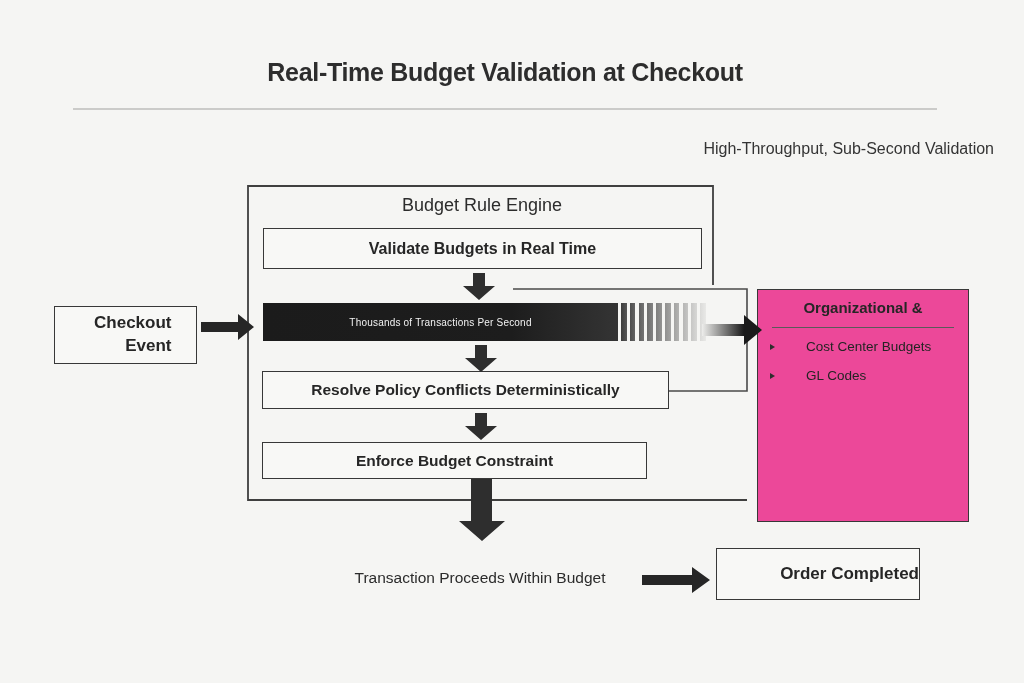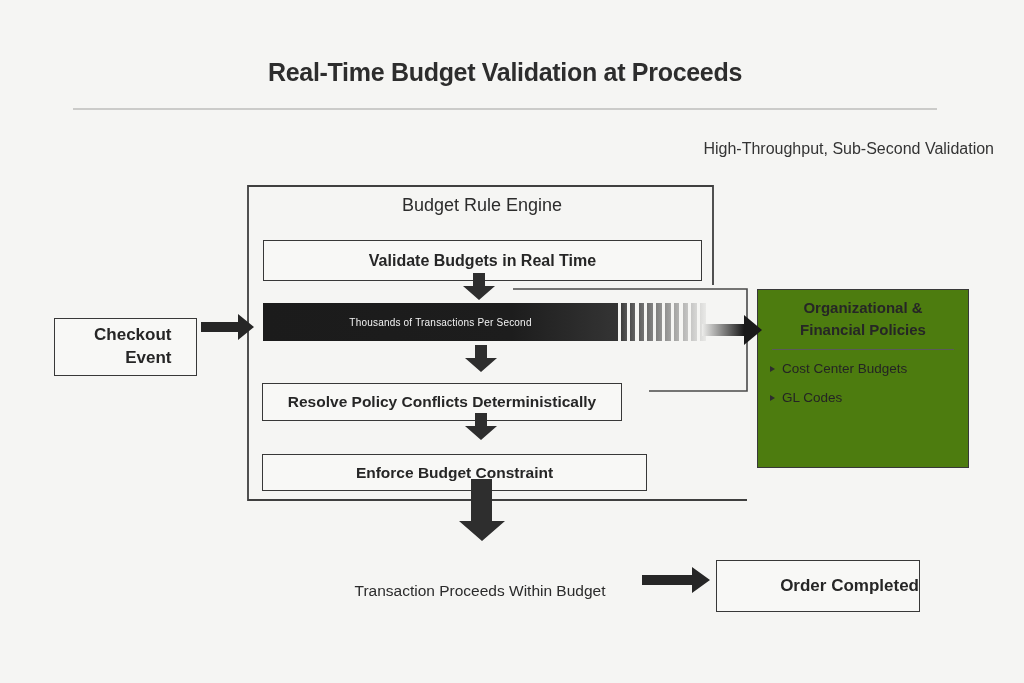--- a/index.html
+++ b/index.html
@@ -32,85 +32,85 @@
     font-size:16px;color:#343434;
   }
   svg.layer{top:0;left:0;z-index:1;}
   .node{
     box-sizing:border-box;
     display:flex;align-items:center;justify-content:center;
     text-align:center;
     background:#f8f8f6;
     border:1.7px solid #383838;
     z-index:2;
-    margin-top:12px;
   }
   .checkout-node{left:54px;top:306px;width:143px;height:58px;font-size:17px;font-weight:bold;line-height:1.35;}
   .checkout-node .wrap{display:inline-block;width:92px;text-align:right;}
   .engine-title{
     top:195px;left:248px;width:468px;
     text-align:center;font-size:18px;font-weight:normal;color:#2c2c2c;z-index:2;
   }
   .validate-node{left:263px;top:228px;width:439px;height:41px;font-size:16px;font-weight:bold;}
-  .resolve-node{left:262px;top:371px;width:360px;height:38px;font-size:15.5px;font-weight:bold;}
+  .resolve-node{left:262px;top:371px;width:407px;height:38px;font-size:15.5px;font-weight:bold;}
   .enforce-node{left:262px;top:442px;width:385px;height:37px;font-size:15.5px;font-weight:bold;}
   .tps-bar{
     left:263px;top:303px;width:355px;height:38px;
     background:linear-gradient(90deg,#1b1b1b,#1d1d1d 70%,#343434);
     color:#f2f2f2;
     display:flex;align-items:center;justify-content:center;
     font-size:10px;letter-spacing:0.2px;
     z-index:2;
   }
   .tps-stripes{
     left:621px;top:303px;width:88px;height:38px;
     background-image:
       linear-gradient(to right, rgba(245,245,243,0) 0%, rgba(245,245,243,0.5) 55%, rgba(245,245,243,0.96) 100%),
       repeating-linear-gradient(to right, #3c3c3c 0px, #4a4a4a 5.5px, rgba(0,0,0,0) 5.5px, rgba(0,0,0,0) 8.8px);
     z-index:2;
   }
   .arrow{z-index:3;}
   .policies-node{
-    left:757px;top:289px;width:212px;height:179px;
+    left:757px;top:289px;width:212px;height:233px;
     box-sizing:border-box;
-    background:#4d7c0f;
+    background:#ec4899;
     border:1.7px solid #383838;
     z-index:2;
   }
   .policies-title{
     margin-top:7px;
     text-align:center;
     font-size:15px;font-weight:bold;line-height:22px;color:#262626;
   }
   .policies-divider{height:1.4px;background:#5a5a5a;margin:8px 14px 2px 14px;}
   .policies-list{padding:2px 6px 0 12px;}
   .policy-item{
     display:flex;align-items:center;
     height:29px;font-size:13.5px;color:#242424;
     white-space:nowrap;
+    gap:24px;
   }
   .tri{
     width:0;height:0;flex:0 0 auto;
     border-left:5px solid #2e2e2e;
     border-top:3.5px solid transparent;
     border-bottom:3.5px solid transparent;
     margin-right:7px;
   }
   .outcome-caption{
     left:335px;top:569px;width:290px;
-    text-align:center;font-size:15.5px;color:#2b2b2b;z-index:2;margin-top:13px;
+    text-align:center;font-size:15.5px;color:#2b2b2b;z-index:2;
   }
   .order-node{left:716px;top:548px;width:204px;height:52px;font-size:17px;font-weight:bold;justify-content:flex-end;}
 </style>
 </head>
 <body>
 
 <div class="canvas">
 
-  <div class="abs page-title">Real-Time Budget Validation at Proceeds</div>
+  <div class="abs page-title">Real-Time Budget Validation at Checkout</div>
   <div class="abs title-divider"></div>
   <div class="abs page-subtitle">High-Throughput, Sub-Second Validation</div>
 
   <svg class="abs layer" width="1024" height="683">
     <defs>
       <linearGradient id="fadeRight" x1="0" y1="0" x2="1" y2="0">
         <stop offset="0" stop-color="#4a4a4a"></stop>
         <stop offset="1" stop-color="#d6d6d4"></stop>
       </linearGradient>
     </defs>
@@ -170,21 +170,20 @@
     <span>Enforce Budget Constraint</span>
   </div>
 
   <svg class="abs arrow" style="left:459px;top:479px" width="46" height="62">
     <polygon points="12,0 33,0 33,42 46,42 23,62 0,42 12,42" fill="#2e2e2e"></polygon>
   </svg>
 
   <div class="abs policies-node">
     <div class="policies-title">
       <div>Organizational &amp;</div>
-      <div>Financial Policies</div>
     </div>
     <div class="policies-divider"></div>
     <div class="policies-list">
       <div class="policy-item">
         <span class="tri"></span>
         <span>Cost Center Budgets</span>
       </div>
       <div class="policy-item">
         <span class="tri"></span>
         <span>GL Codes</span>

